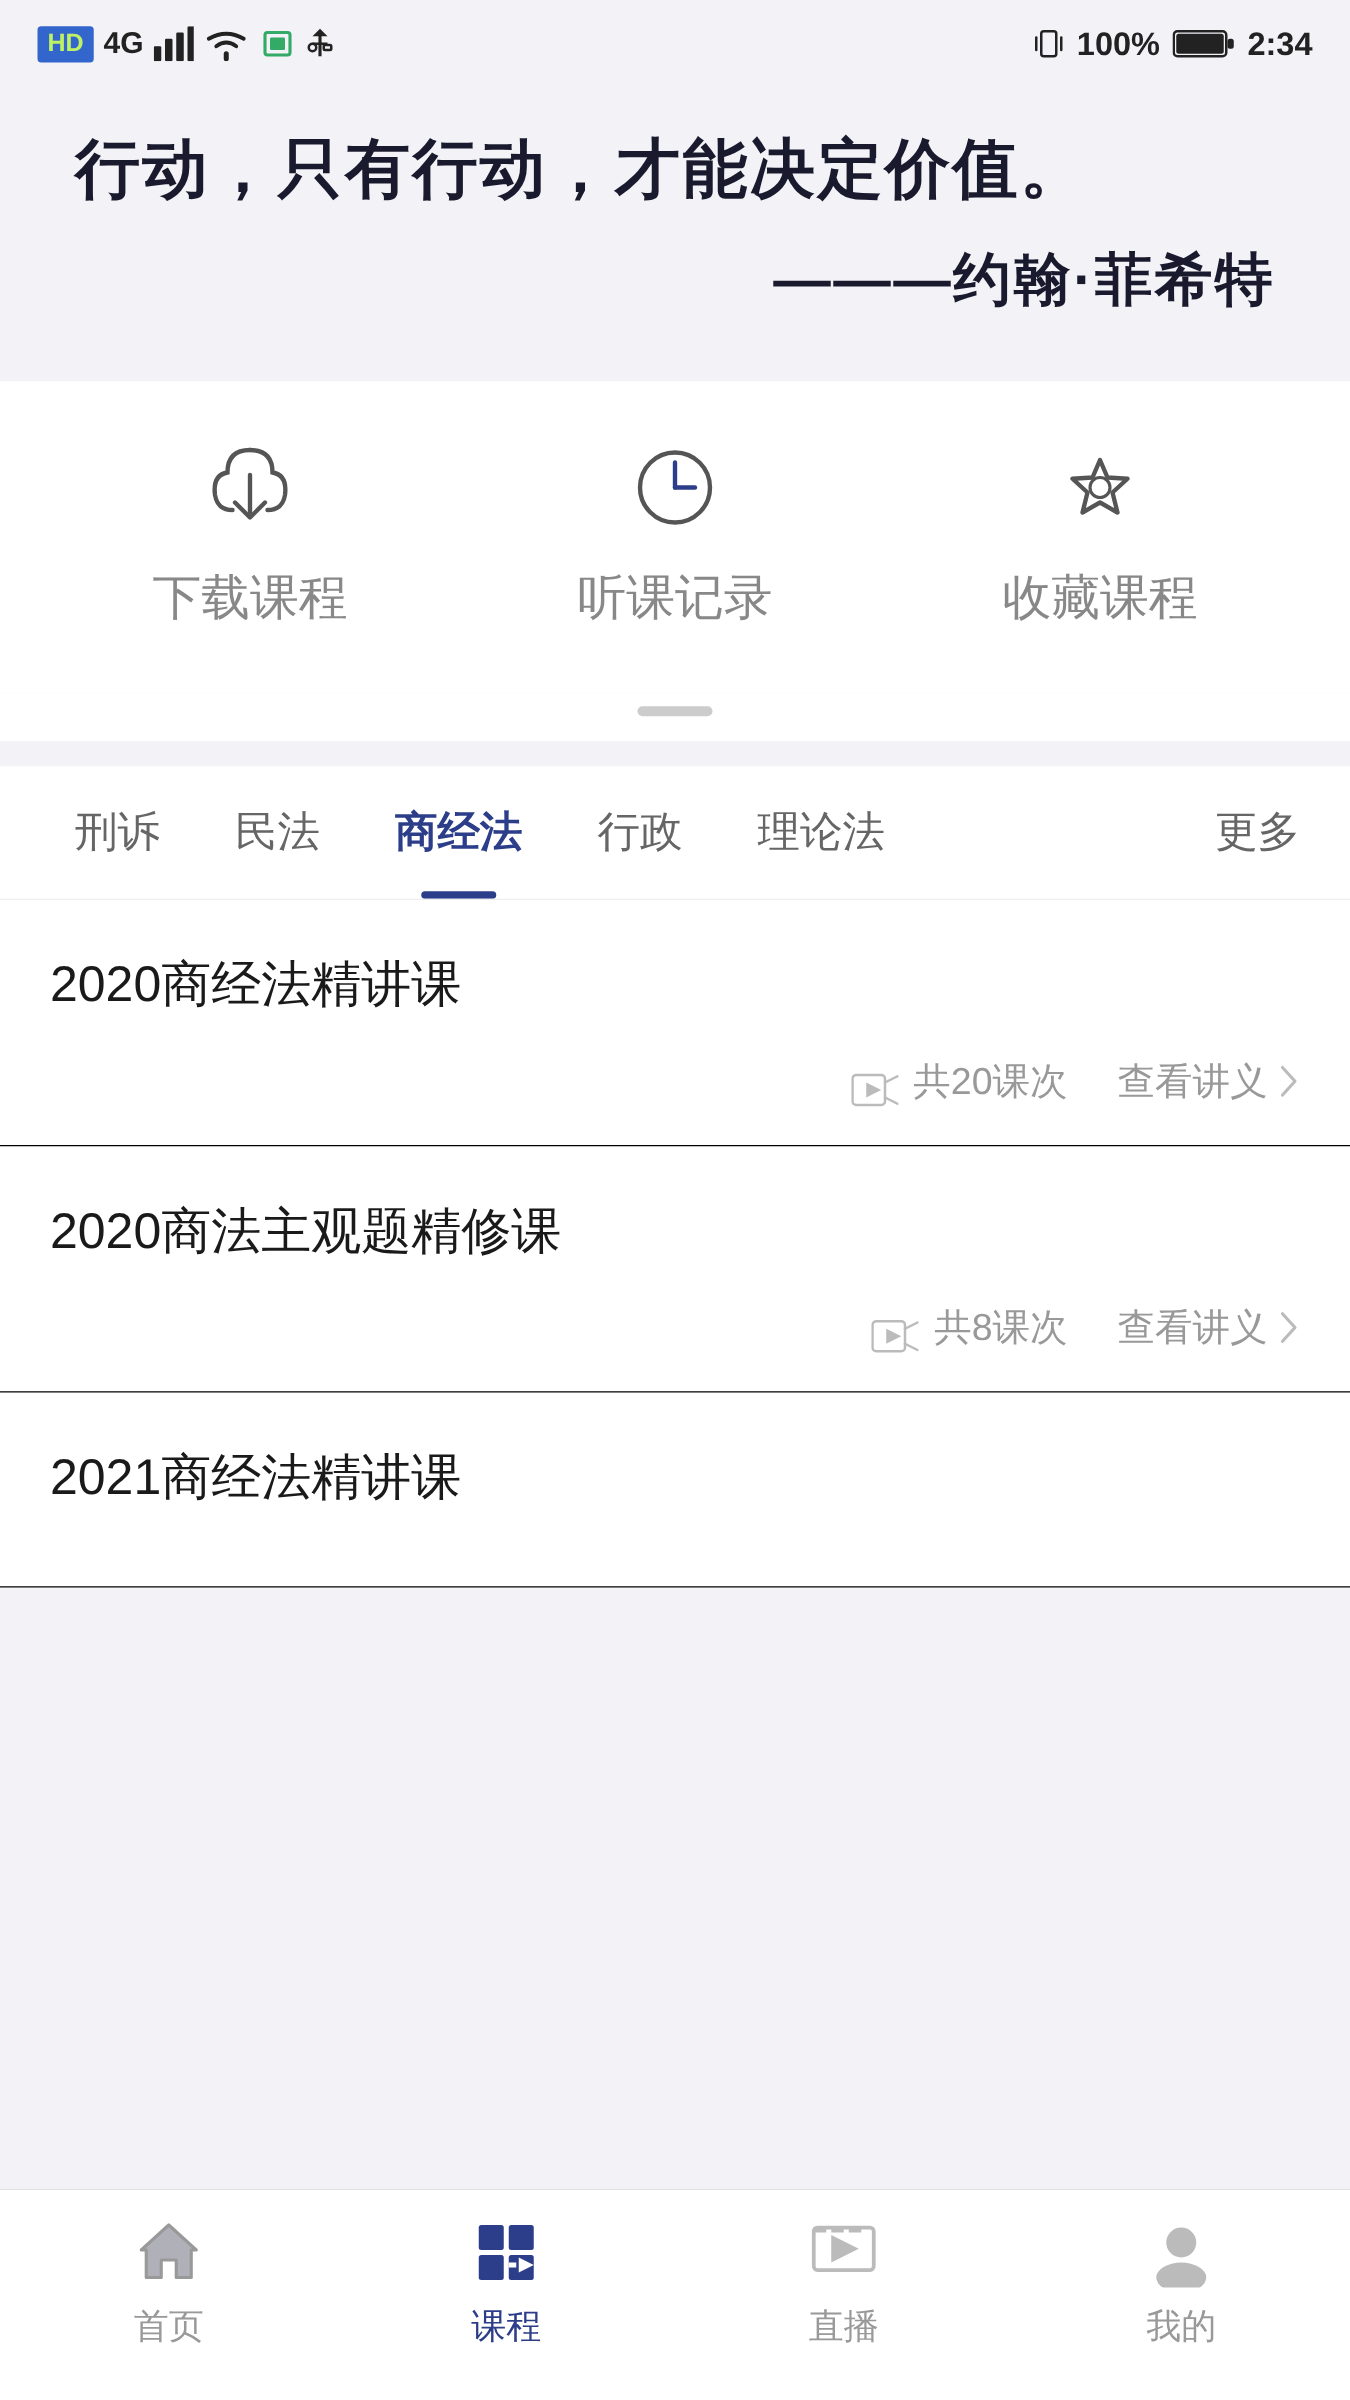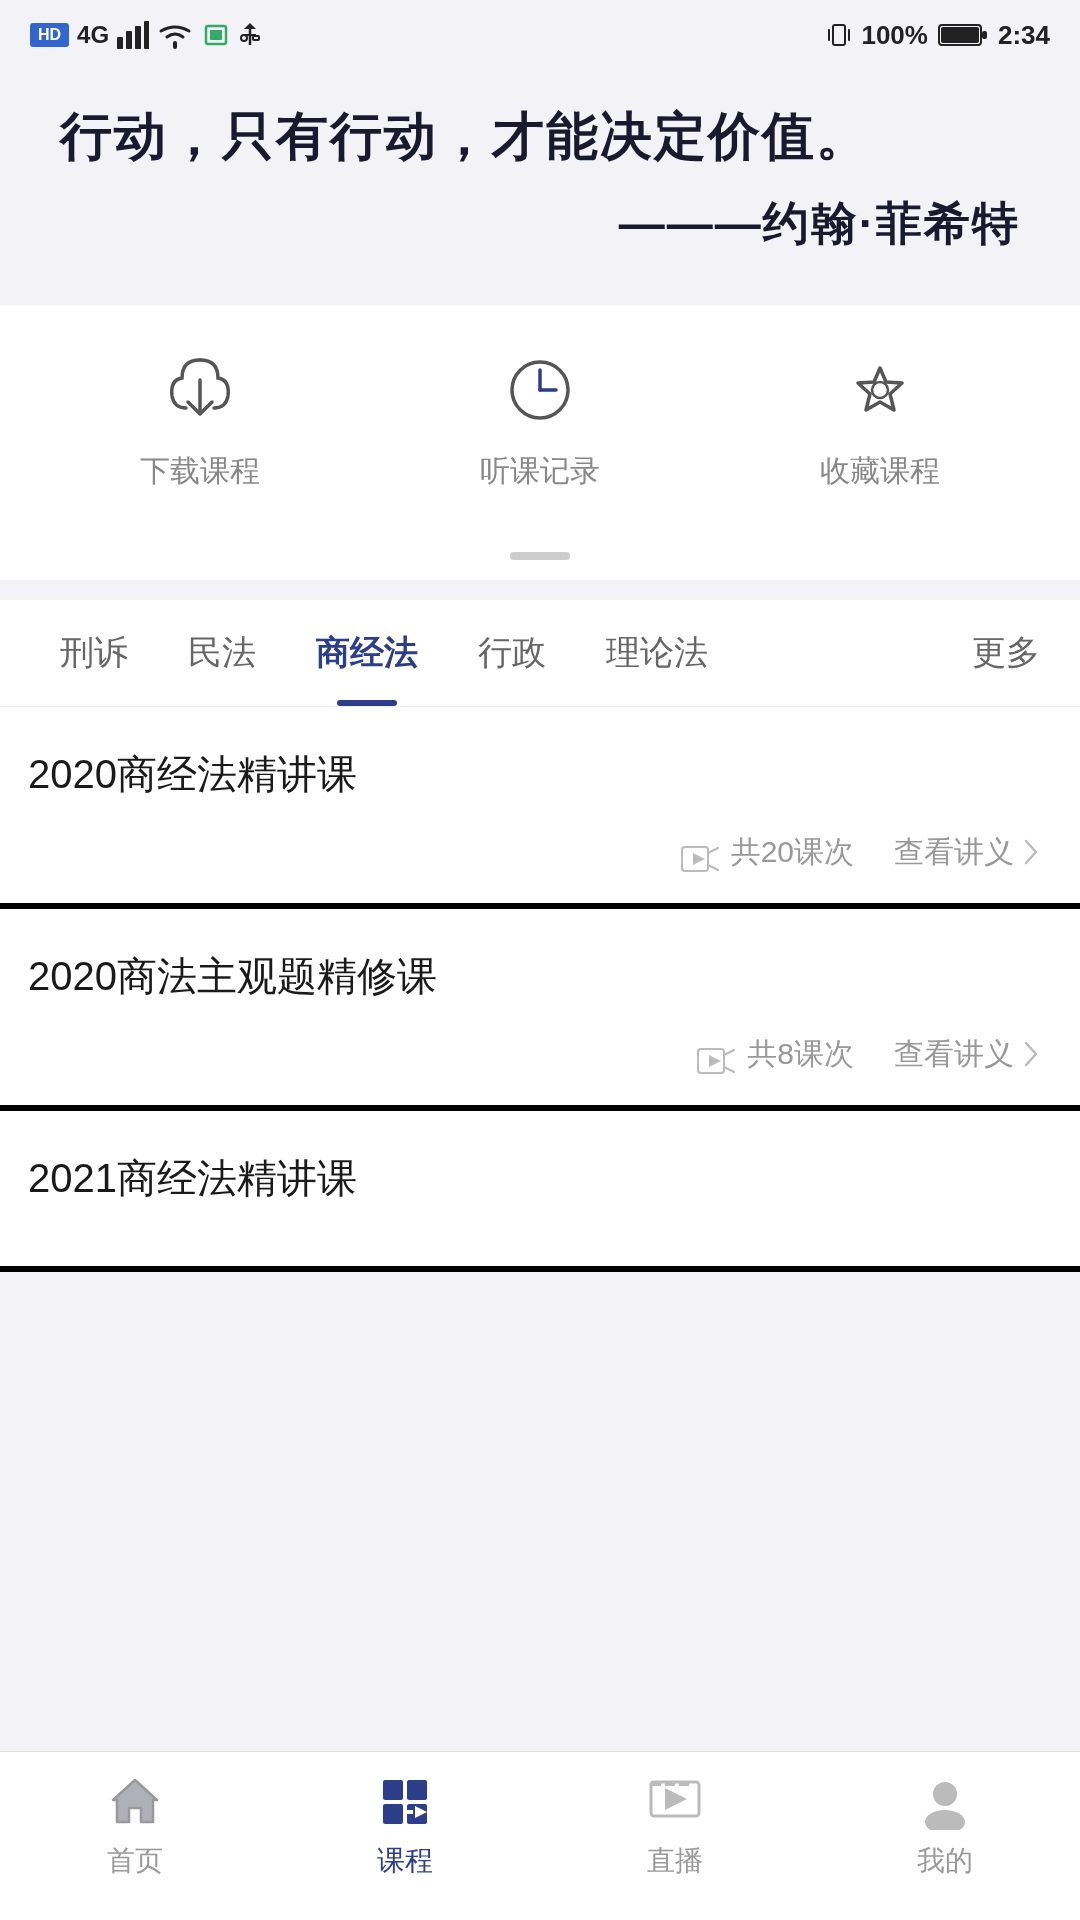--- a/index.html
+++ b/index.html
@@ -78,21 +78,21 @@
       cursor: pointer;
     }
     .quick-action-icon {
       width: 90px;
       height: 90px;
       display: flex;
       align-items: center;
       justify-content: center;
     }
     .quick-action-label {
-      font-size: 30px;
+      font-size: 39px;
       color: #888;
     }
 
     
     .scroll-indicator {
       background: #fff;
       display: flex;
       justify-content: center;
       padding: 10px 0 20px 0;
     }
@@ -147,22 +147,22 @@
       color: #666;
       padding: 30px 10px;
       cursor: pointer;
     }
 
     
     .course-list {
       background: #fff;
     }
     .course-item {
-      padding: 40px 40px 30px 28px;
-      border-bottom: 6px solid #000000;
+      padding: 40px 40px 30px 40px;
+      border-bottom: 1px solid #000000;
     }
     .course-title {
       font-size: 40px;
       color: #1a1a1a;
       font-weight: 500;
       margin-bottom: 30px;
     }
     .course-meta {
       display: flex;
       align-items: center;
@@ -223,21 +223,21 @@
     
     svg {
       display: block;
     }
   </style>
 </head>
 <body>
 
 <div class="status-bar">
   <div class="status-left">
-    <span style="background:#3366cc;color:#ffffff;font-size:16px;padding:3px 8px;border-radius:3px;font-weight:bold;">HD</span>
+    <span style="background:#3366cc;color:#bef264;font-size:20px;padding:3px 8px;border-radius:3px;font-weight:bold;">HD</span>
     <span style="font-size:24px;">4G</span>
     <svg width="32" height="28" viewBox="0 0 32 28">
       <rect x="0" y="16" width="6" height="12" fill="#222" rx="1"></rect>
       <rect x="9" y="10" width="6" height="18" fill="#222" rx="1"></rect>
       <rect x="18" y="5" width="6" height="23" fill="#222" rx="1"></rect>
       <rect x="27" y="0" width="6" height="28" fill="#222" rx="1"></rect>
     </svg>
     <svg width="36" height="28" viewBox="0 0 36 28">
       <path d="M18 22 L18 26" stroke="#222" stroke-width="4" stroke-linecap="round"></path>
       <path d="M10 16 Q18 10 26 16" stroke="#222" stroke-width="3" fill="none" stroke-linecap="round"></path>

